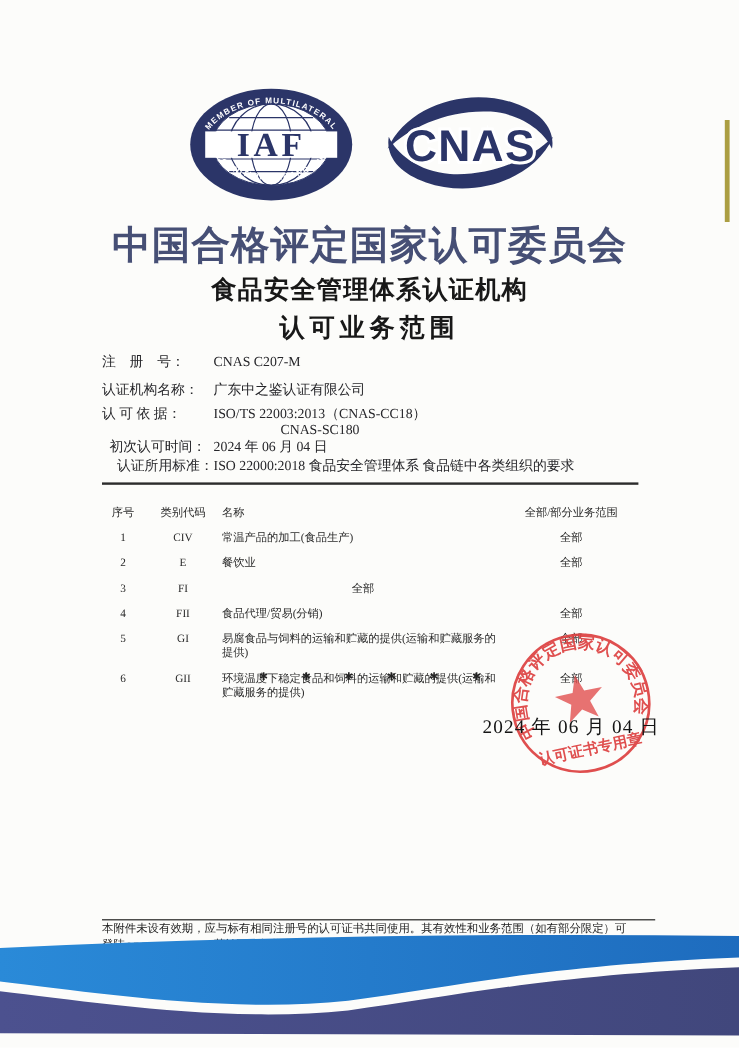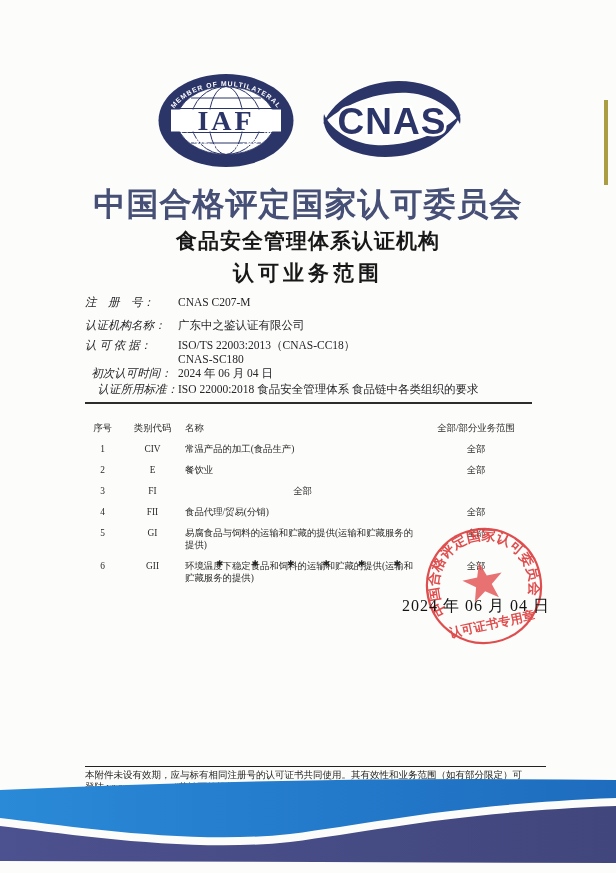--- a/index.html
+++ b/index.html
@@ -20,23 +20,23 @@
   .title-sub1{left:0;top:227px;width:616px;text-align:center;
     font-family:"Liberation Sans","DejaVu Sans",sans-serif;
     font-weight:bold;font-size:21px;letter-spacing:1px;color:#181818;}
   .title-sub2{left:0;top:259px;width:616px;text-align:center;
     font-family:"Liberation Sans","DejaVu Sans",sans-serif;
     font-weight:bold;font-size:21px;letter-spacing:4px;color:#181818;}
   
   .fields{left:85px;top:296px;width:460px;font-size:11.5px;line-height:12px;color:#26262a;}
   .field-row{position:absolute;left:0;white-space:nowrap;}
   .f0{top:0;}  .f1{top:23px;} .f2{top:43px;white-space:normal;} .f3{top:71px;text-align:center;} .f4{top:87px;text-align:right;}
-  .f-label{display:inline-block;width:93px;vertical-align:top;white-space:pre;font-style:italic;}
+  .f-label{display:inline-block;width:93px;vertical-align:top;white-space:pre;}
   .f-value{display:inline-block;vertical-align:top;}
-  .f-value2{display:block;margin-left:93px;margin-top:2px;}
+  .f-value2{display:block;margin-left:93px;margin-top:2px;text-align:center;}
   
   .reg-table{left:85px;top:402px;width:447px;border-top:2px solid #2c2c2c;
     padding-top:18px;font-size:9.4px;line-height:12px;color:#2a2a2a;}
   .t-row{display:grid;grid-template-columns:35px 65px 235px 112px;margin-bottom:9px;}
   .t-row > span{display:block;align-self:start;}
   .c-no,.c-code,.c-scope{text-align:center;}
   .c-name{text-align:left;padding-right:2px;}
   .t-head .c-name{text-align:left;}
   
   .stars{left:85px;top:557px;width:447px;text-align:center;font-size:14px;

